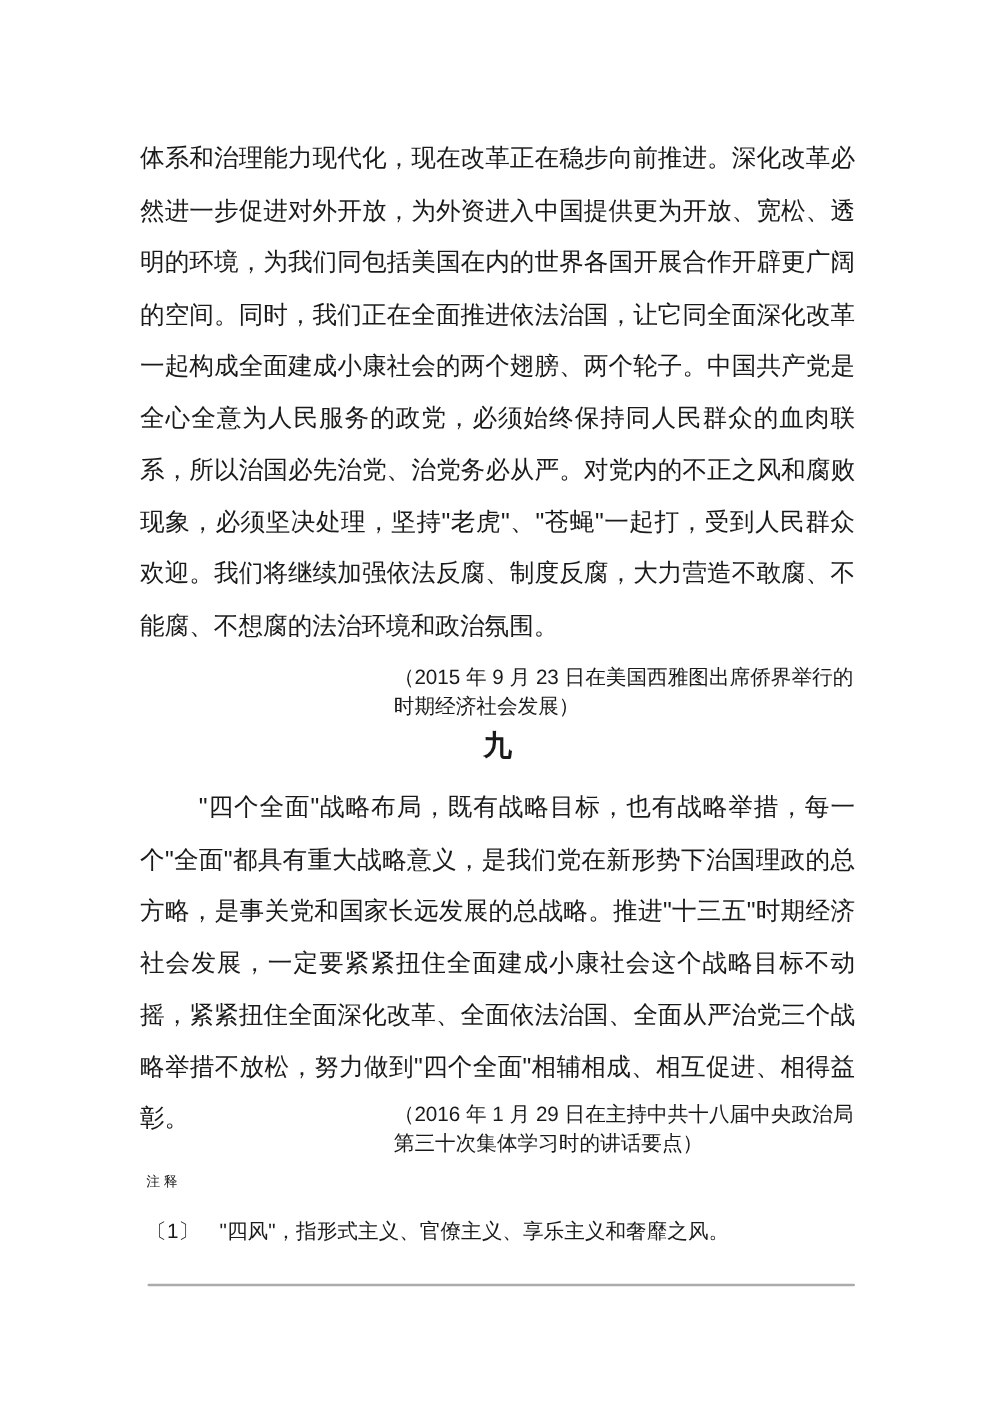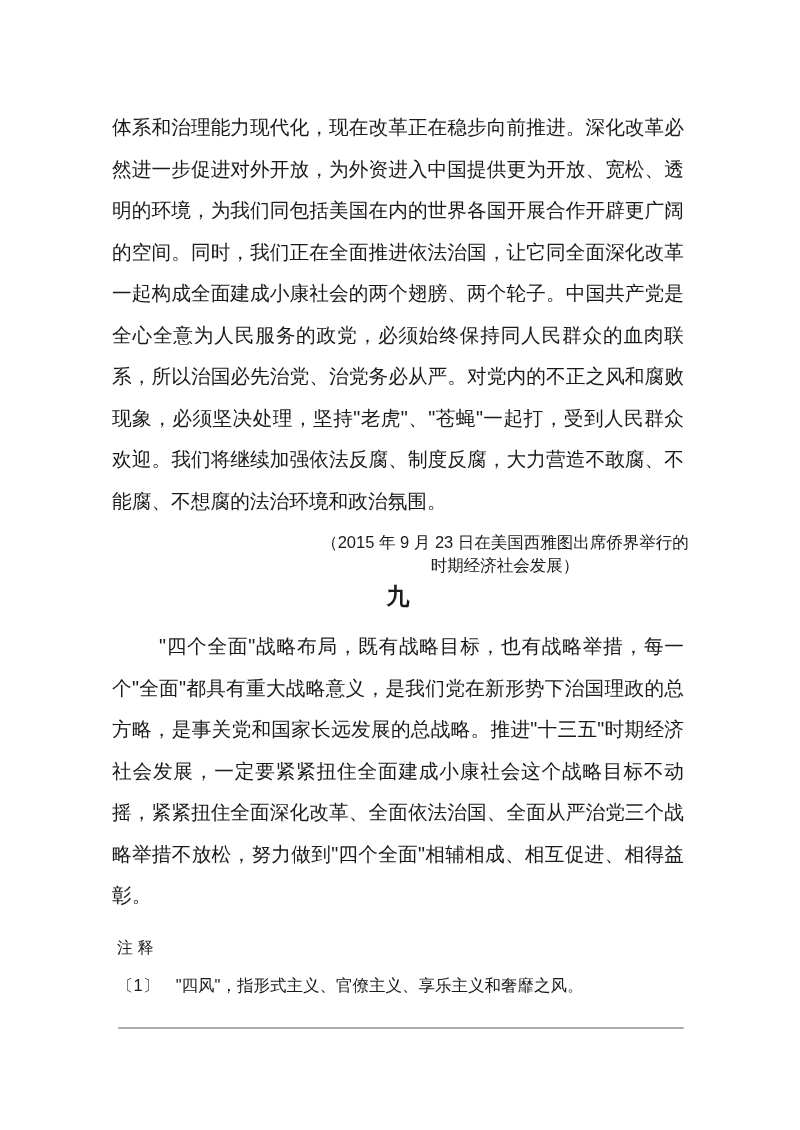--- a/index.html
+++ b/index.html
@@ -31,38 +31,38 @@
   .para2 { top: 626px; text-indent: 47px; }
   .citation {
     position: absolute;
     left: 315px;
     width: 380px;
     font-size: 16.5px;
     line-height: 23px;
     text-align: left;
     color: var(--text, #1a1a1a);
   }
-  .cite1 { top: 531px; text-align: center; }
+  .cite1 { top: 531px; }
   .cite2 { top: 881px; }
   .cite-line { display: block; }
   .section-heading {
     position: absolute;
     left: 112px;
     width: 572px;
     top: 581px;
     text-align: center;
     font-size: 23px;
     font-weight: 700;
     color: var(--text, #1a1a1a);
   }
   .notes-label {
     position: absolute;
     left: 117px;
     top: 938px;
-    font-size: 16px;
+    font-size: 11px;
     color: var(--text, #1a1a1a);
   }
   .footnote {
     position: absolute;
     left: 117px;
     top: 974px;
     width: 567px;
     font-size: 16.5px;
     line-height: 22px;
     color: var(--text, #1a1a1a);
@@ -86,20 +86,24 @@
 
   <div class="citation cite1">
     <span class="cite-line">（2015 年 9 月 23 日在美国西雅图出席侨界举行的</span>
     <span class="cite-line">时期经济社会发展）</span>
   </div>
 
   <h2 class="section-heading">九</h2>
 
   <p class="body-para para2">"四个全面"战略布局，既有战略目标，也有战略举措，每一个"全面"都具有重大战略意义，是我们党在新形势下治国理政的总方略，是事关党和国家长远发展的总战略。推进"十三五"时期经济社会发展，一定要紧紧扭住全面建成小康社会这个战略目标不动摇，紧紧扭住全面深化改革、全面依法治国、全面从严治党三个战略举措不放松，努力做到"四个全面"相辅相成、相互促进、相得益彰。</p>
 
+  <div class="citation cite2">
+    <span class="cite-line">（2016 年 1 月 29 日在主持中共十八届中央政治局</span>
+    <span class="cite-line">第三十次集体学习时的讲话要点）</span>
+  </div>
 
   <div class="notes-label">注 释</div>
 
   <p class="footnote">〔1〕　"四风"，指形式主义、官僚主义、享乐主义和奢靡之风。</p>
 
   <hr class="divider">
 
 </main>
 
 </body></html>

